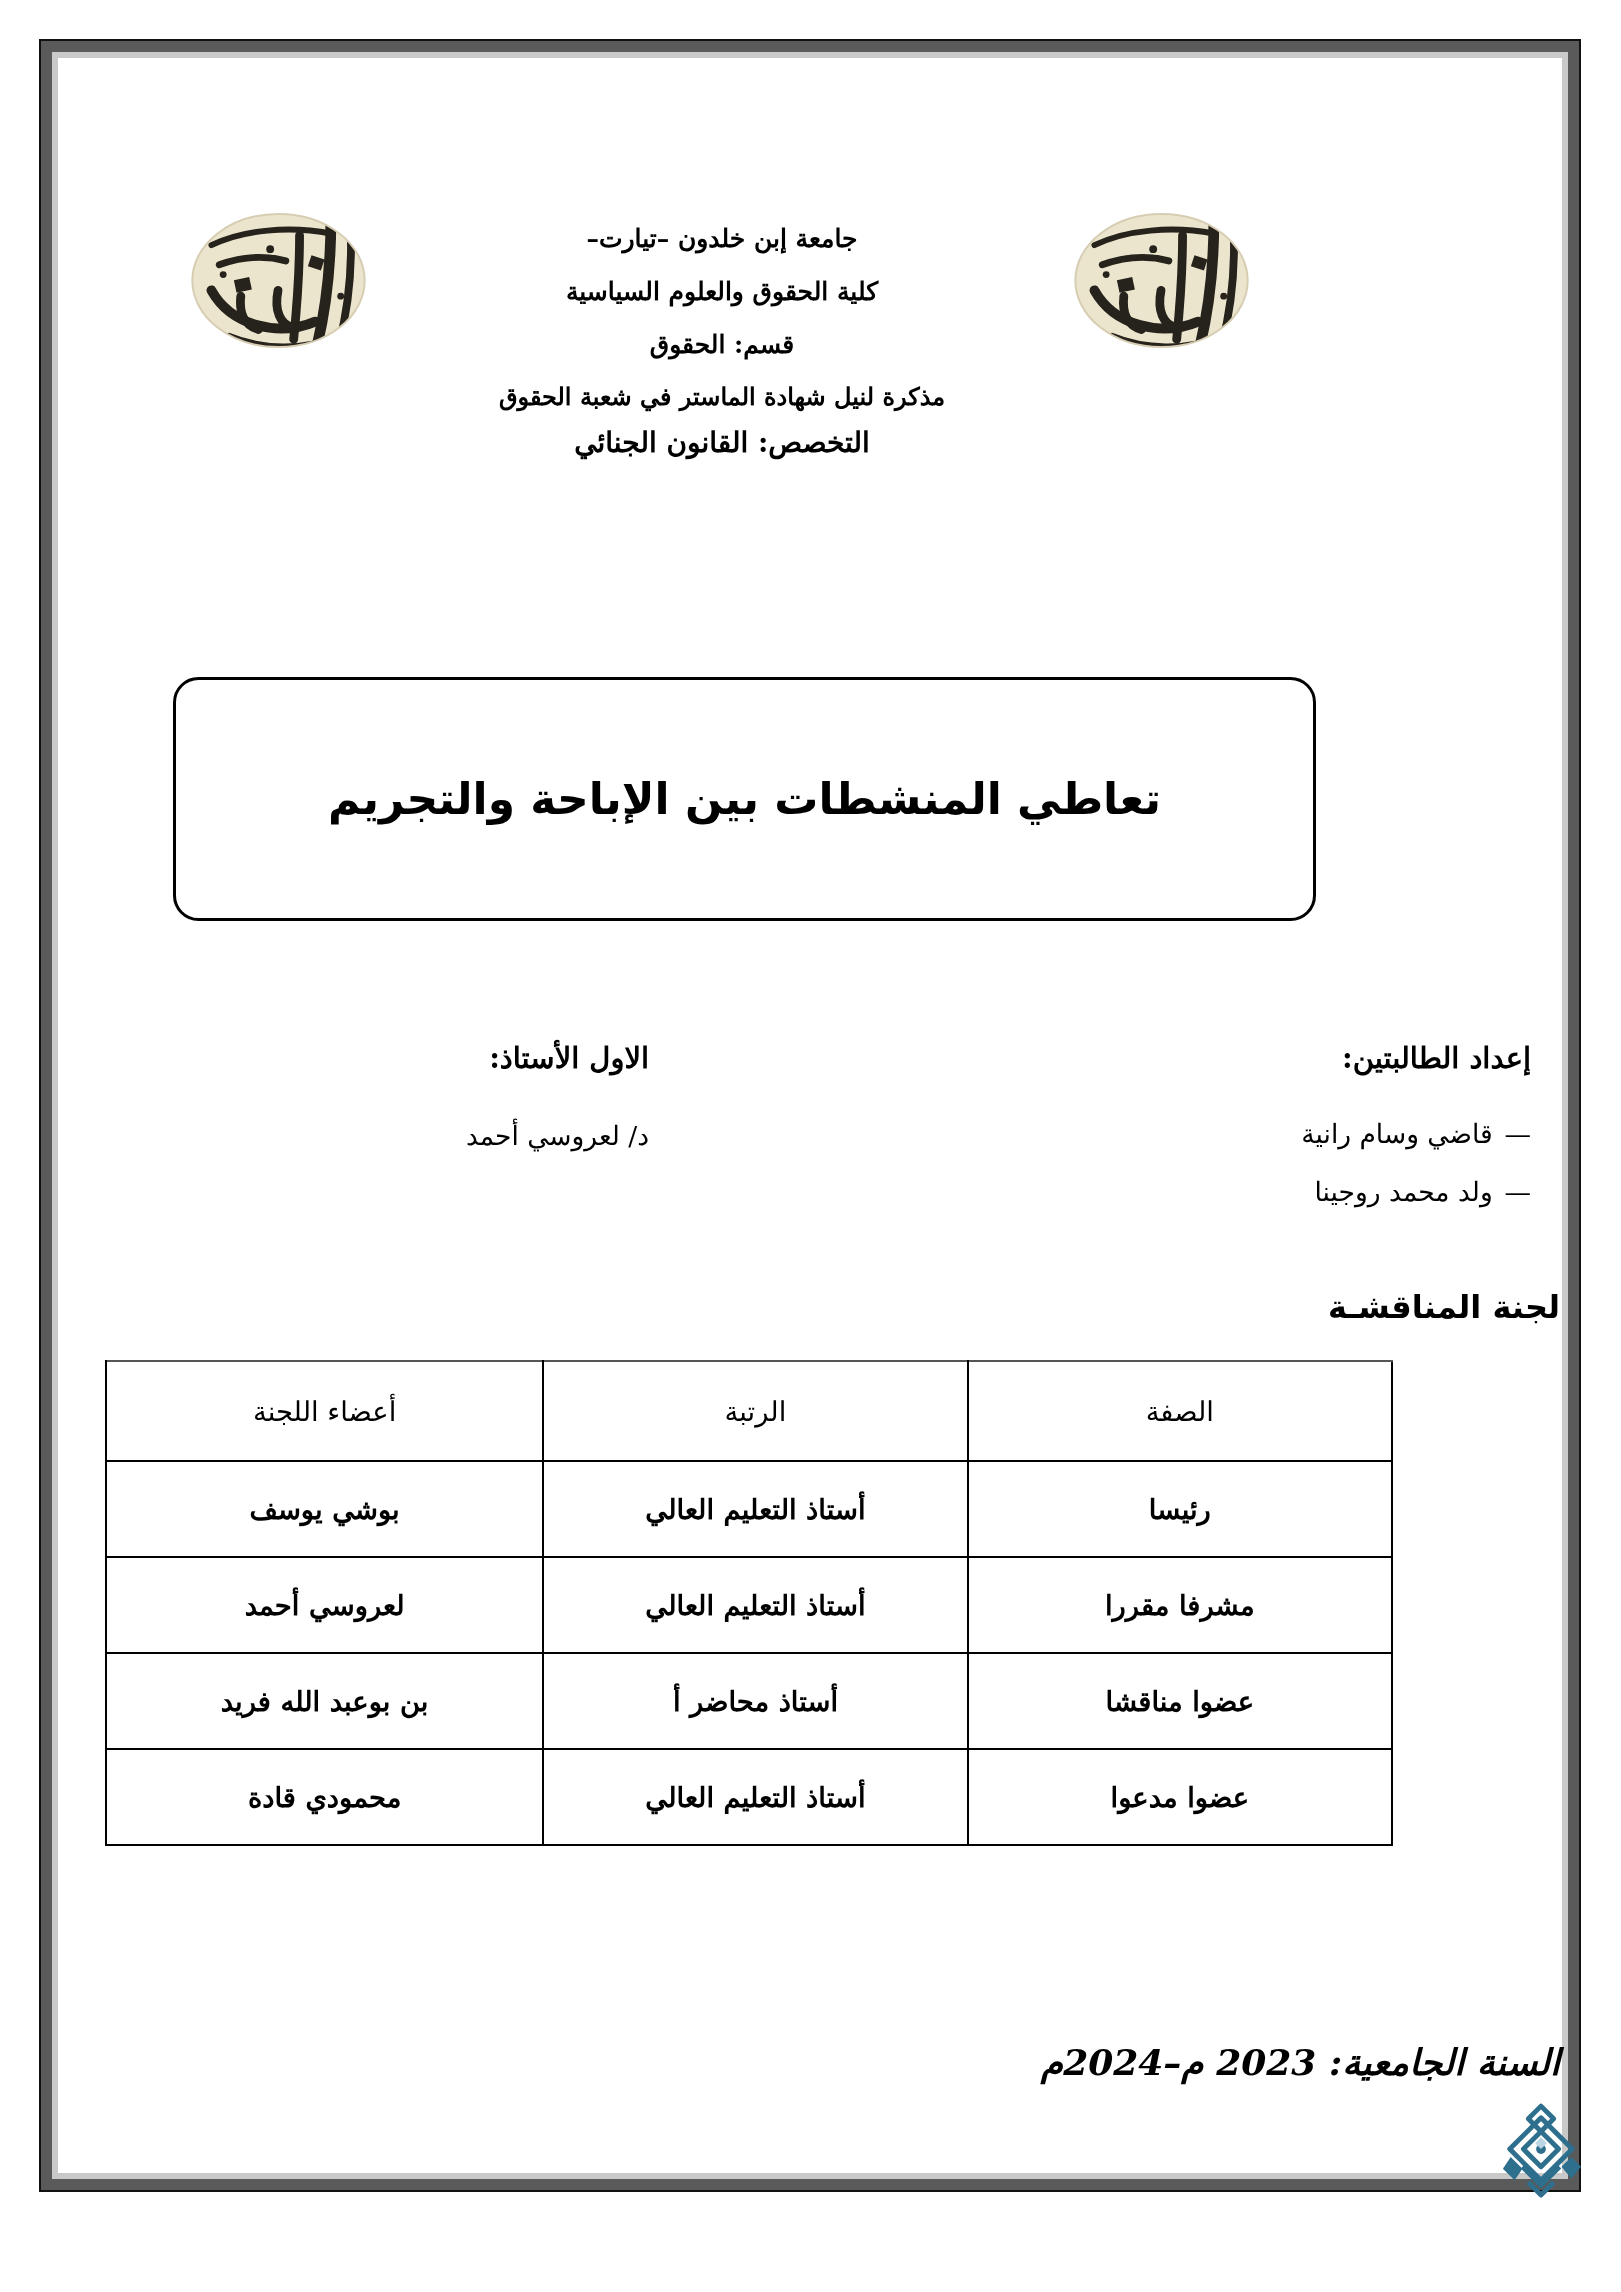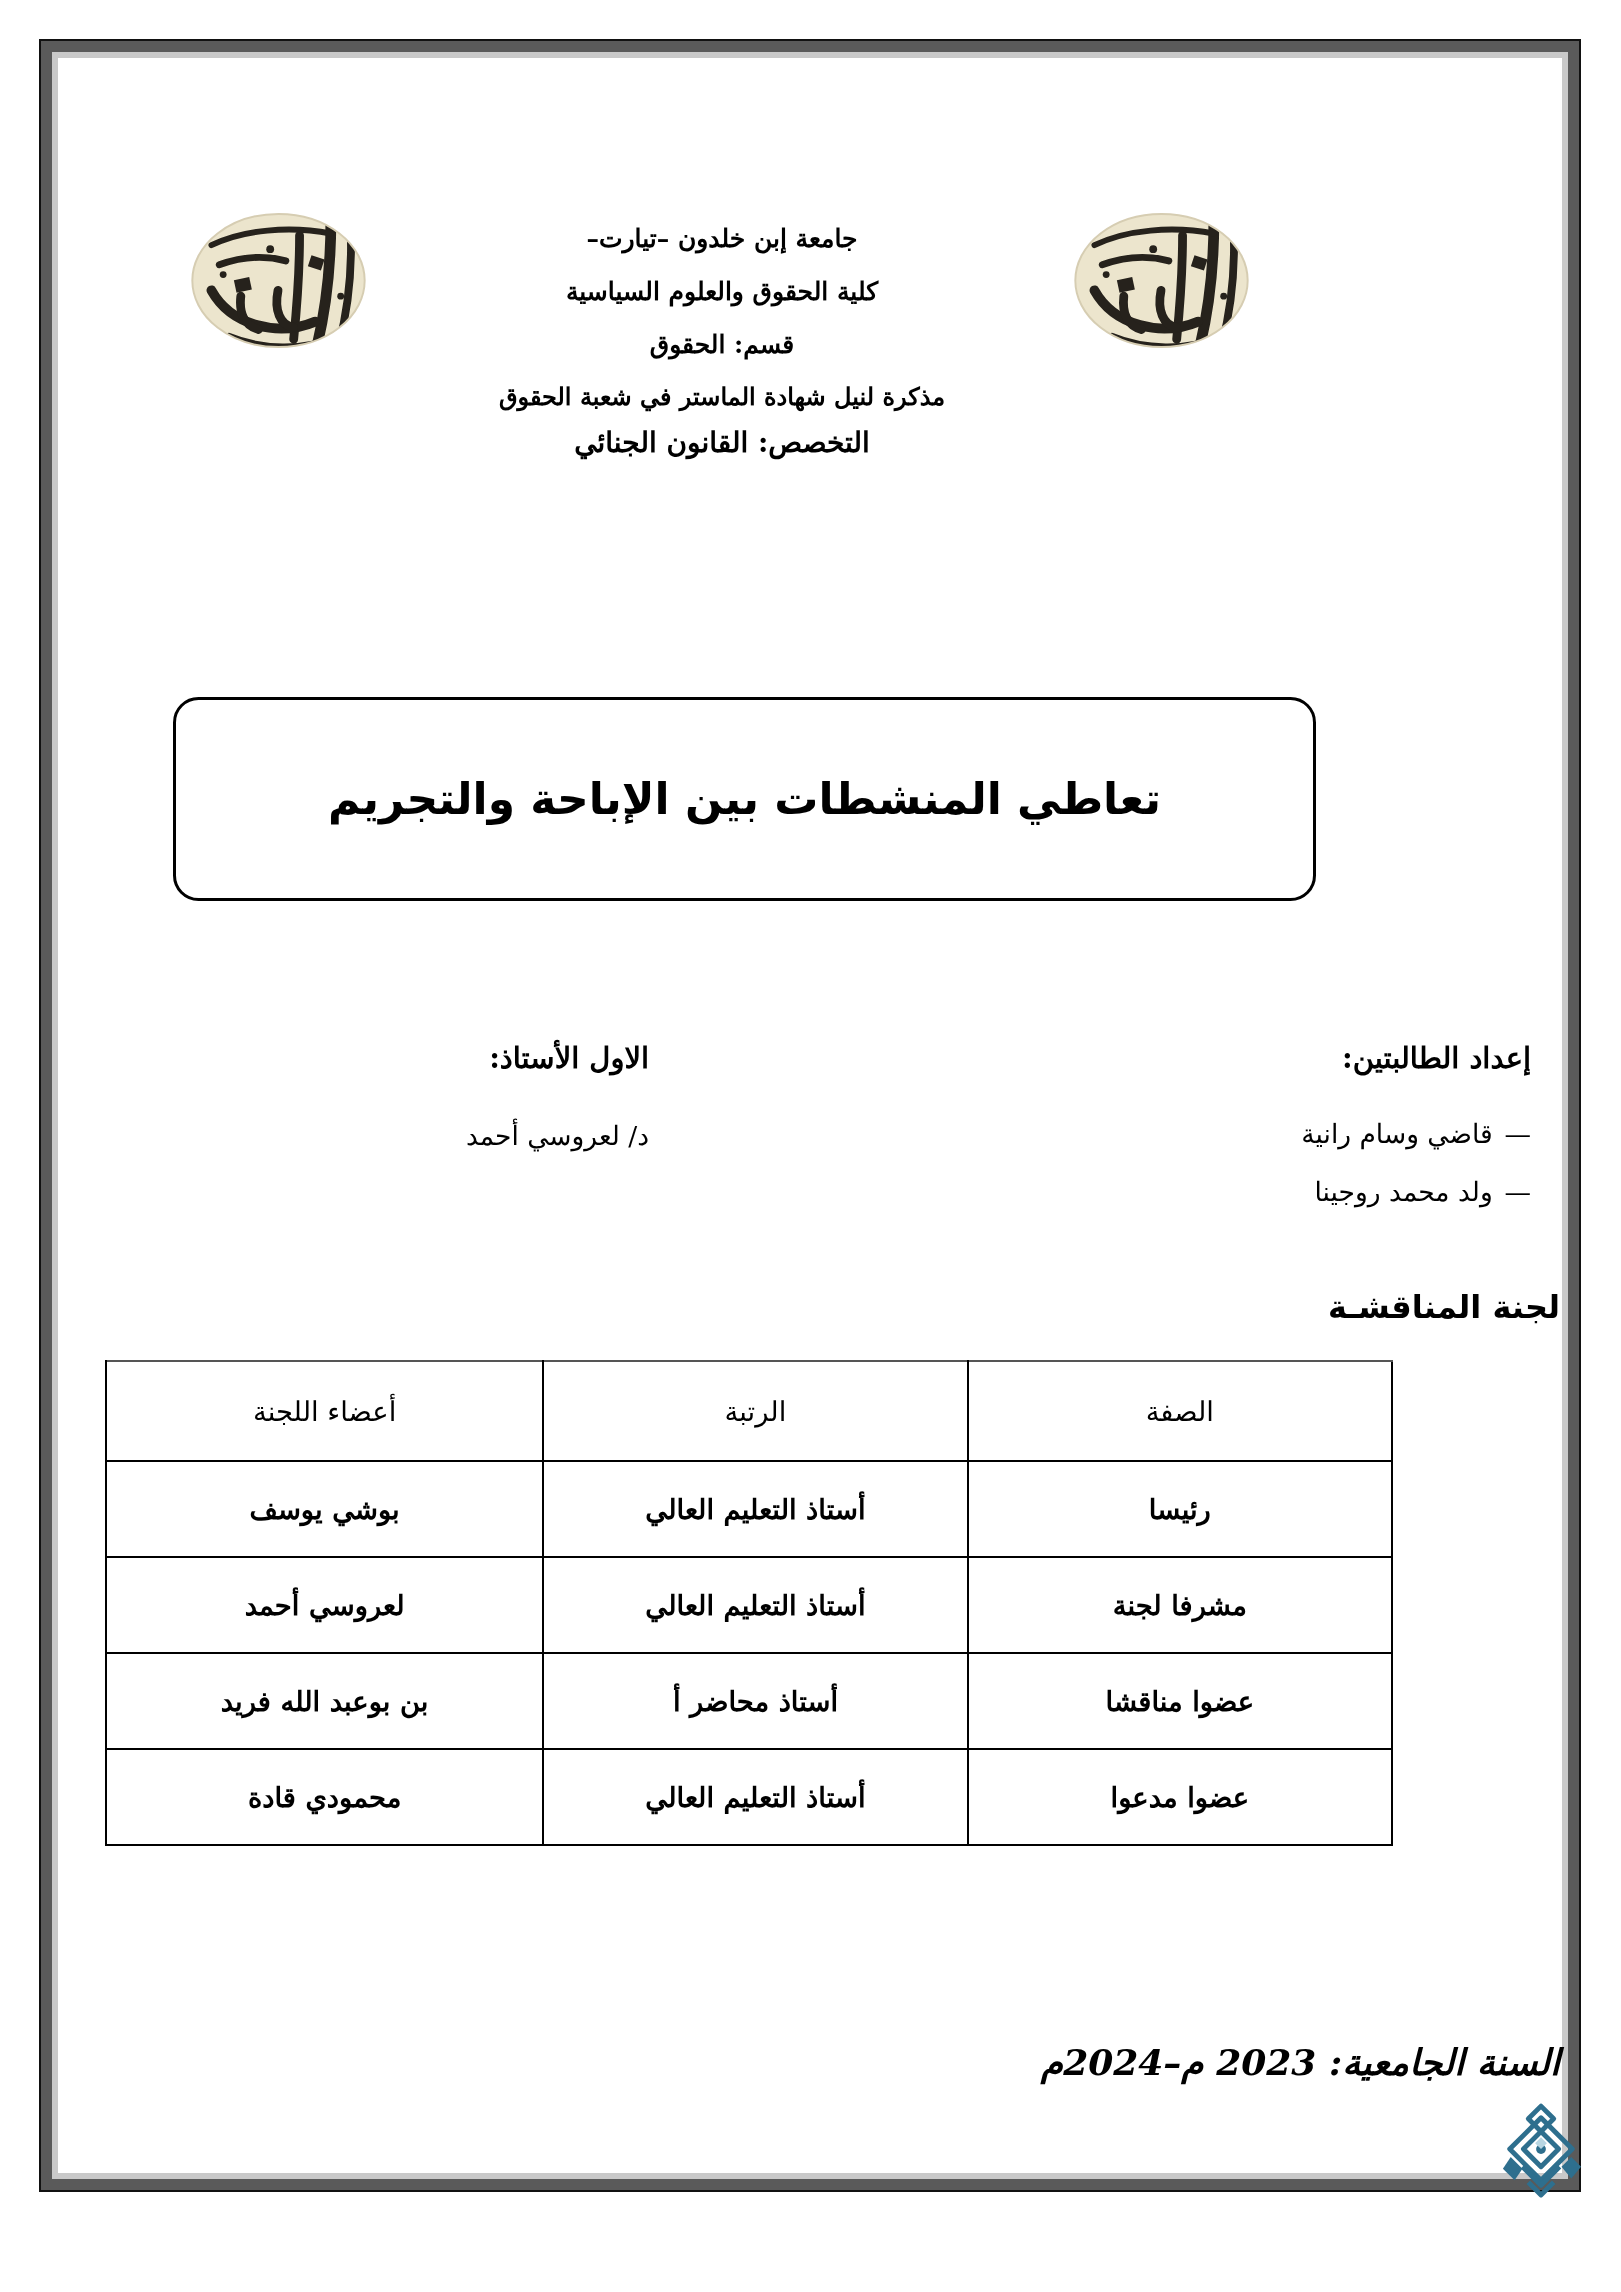--- a/index.html
+++ b/index.html
@@ -77,24 +77,24 @@
     margin-bottom: 28px;
     white-space: nowrap;
     letter-spacing: 0.5px;
   }
   .hdr-line.l4 { font-size: 24px; margin-bottom: 20px; }
   .hdr-line.l5 { font-size: 28px; margin-bottom: 0; }
 
   
   #title-box {
     position: absolute;
-    top: 636px;
+    top: 616px;
     left: 112px;
     width: 1143px;
-    height: 204px;
+    height: 244px;
     border: 3.9px solid #000000;
     border-radius: 25.5px;
     box-sizing: border-box;
     display: flex;
     align-items: center;
     justify-content: center;
   }
   #thesis-title {
     font-family: "DejaVu Sans", "Liberation Sans", sans-serif;
     font-weight: bold;
@@ -350,21 +350,21 @@
         <td>الصفة</td>
         <td>الرتبة</td>
         <td>أعضاء اللجنة</td>
       </tr>
       <tr>
         <td>رئيسا</td>
         <td>أستاذ التعليم العالي</td>
         <td>بوشي يوسف</td>
       </tr>
       <tr>
-        <td>مشرفا لجنة</td>
+        <td>مشرفا مقررا</td>
         <td>أستاذ التعليم العالي</td>
         <td>لعروسي أحمد</td>
       </tr>
       <tr>
         <td>عضوا مناقشا</td>
         <td>أستاذ محاضر أ</td>
         <td>بن بوعبد الله فريد</td>
       </tr>
       <tr>
         <td>عضوا مدعوا</td>

